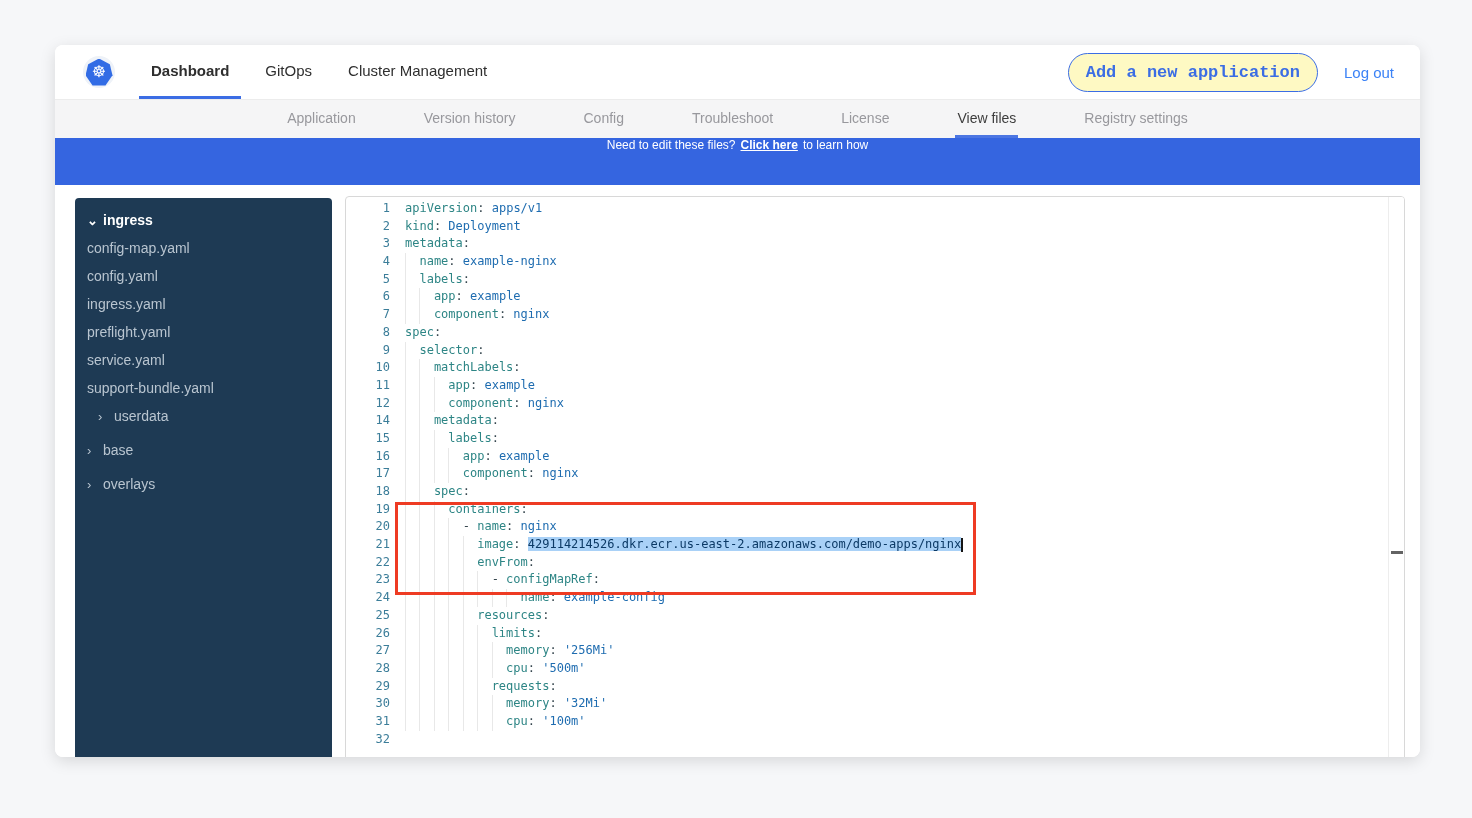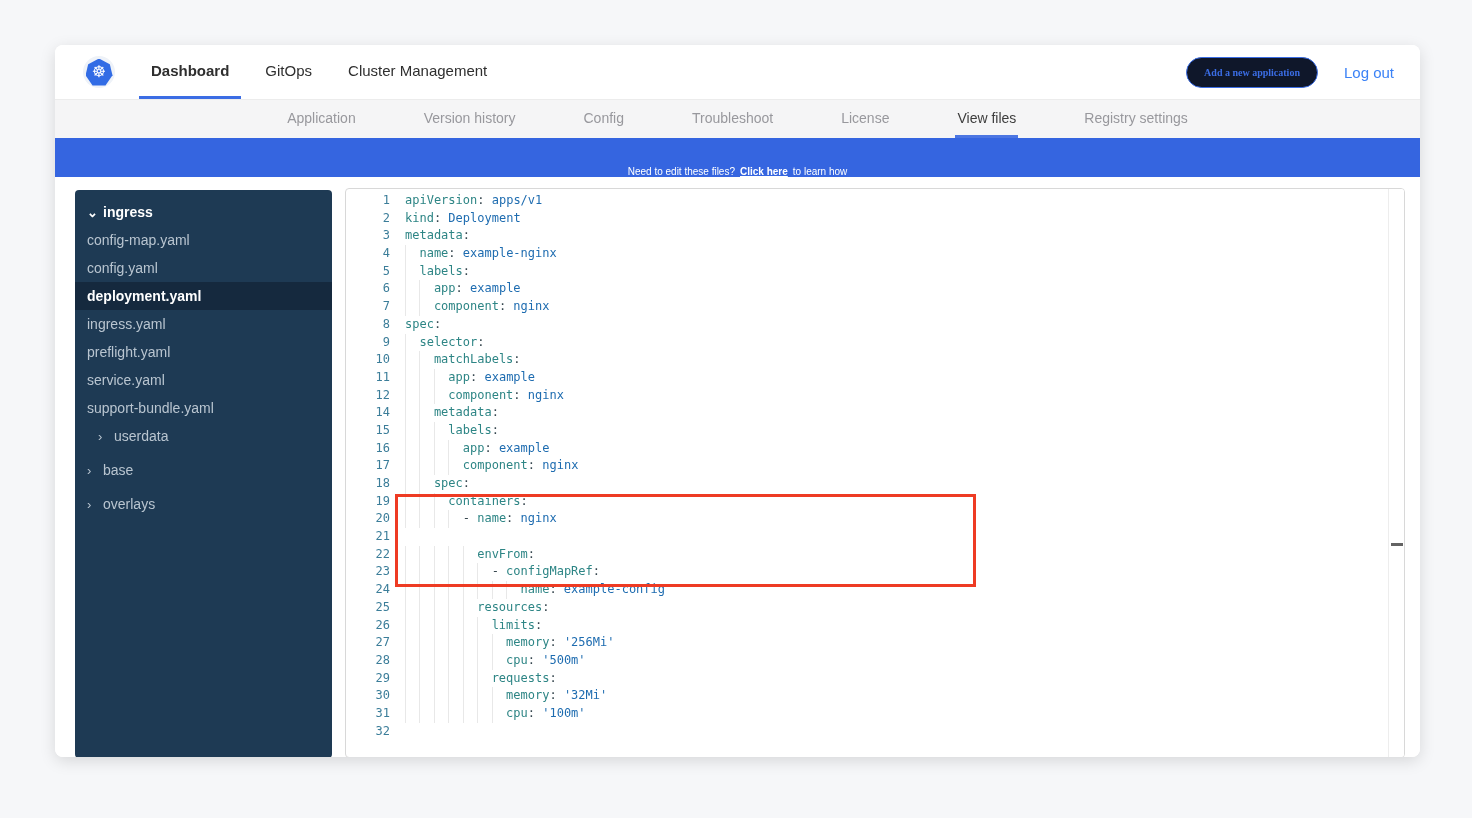--- a/index.html
+++ b/index.html
@@ -20,34 +20,34 @@
   .logo{width:32px;height:32px;border-radius:50%;background:#eef2f8;align-self:center;
         display:flex;align-items:center;justify-content:center;margin-right:24px}
   .logo-hept{width:27px;height:27px;background:#326ce5;display:flex;align-items:center;
         justify-content:center;color:#fff;font-size:16px;line-height:1;
         clip-path:polygon(50% 0%,90% 21%,100% 62%,74% 100%,26% 100%,0% 62%,10% 21%)}
   .nav-items{display:flex;align-items:stretch}
   .nav-item{display:flex;align-items:center;padding:0 12px;margin-right:12px;font-size:15px;
         color:#2f2f2f;cursor:pointer;border-bottom:3px solid transparent}
   .nav-item.active{font-weight:700;border-bottom-color:var(--accent)}
   .nav-right{margin-left:auto;display:flex;align-items:center;gap:26px;padding-right:6px}
-  .add-btn{border:1px solid var(--accent);color:var(--accent);font-weight:700;font-size:10px;
-        padding:9px 17px;border-radius:20px;background:#0f172a;cursor:pointer;
-        font-family:Liberation Serif, serif}
+  .add-btn{border:1px solid var(--accent);color:var(--accent);font-weight:700;font-size:17px;
+        padding:9px 17px;border-radius:20px;background:#fef9c3;cursor:pointer;
+        font-family:Liberation Mono, monospace}
   .logout{font-size:15px;color:#3b82f6;cursor:pointer}
 
   
   .subnav{height:38px;background:#f5f5f6;display:flex;justify-content:center;gap:64px}
   .subtab{display:flex;align-items:center;font-size:14px;color:#98989d;cursor:pointer;
         border-bottom:3px solid transparent;padding:0 2px}
   .subtab.active{color:#3d3d3d;border-bottom-color:#4c76e2}
 
   
-  .banner{height:39px;background:var(--banner);color:#fff;display:flex;align-items:flex-end;
-        justify-content:center;font-size:10px}
+  .banner{height:47px;background:var(--banner);color:#fff;display:flex;align-items:flex-start;
+        justify-content:center;font-size:12px}
   .banner-link{font-weight:700;text-decoration:underline;margin:0 5px;cursor:pointer;color:#fff}
 
   
   .content{position:relative;height:585px;background:#fff}
 
   .filetree{position:absolute;left:20px;top:13px;width:257px;height:568px;
         background:var(--sidebar_bg);border-radius:4px;padding-top:8px;overflow:hidden}
   .tree-row{height:28px;display:flex;align-items:center;font-size:14px;color:#b9c5d0;cursor:pointer}
   .tree-row.lvl0{padding-left:12px}
   .tree-row.file{padding-left:12px}
@@ -117,23 +117,20 @@
         <div class="tree-row lvl0 folder-open">
           <span class="chev">⌄</span>
           <span>ingress</span>
         </div>
         <div class="tree-row file">
           <span>config-map.yaml</span>
         </div>
         <div class="tree-row file">
           <span>config.yaml</span>
         </div>
-        <div class="tree-row file selected">
-          <span>deployment.yaml</span>
-        </div>
         <div class="tree-row file">
           <span>ingress.yaml</span>
         </div>
         <div class="tree-row file">
           <span>preflight.yaml</span>
         </div>
         <div class="tree-row file">
           <span>service.yaml</span>
         </div>
         <div class="tree-row file">
@@ -167,21 +164,21 @@
           <div class="cl"><span class="ln">10</span><span class="ct"><span class="ig">  </span><span class="ig">  </span><span class="t-k">matchLabels</span><span class="t-p">:</span></span></div>
           <div class="cl"><span class="ln">11</span><span class="ct"><span class="ig">  </span><span class="ig">  </span><span class="ig">  </span><span class="t-k">app</span><span class="t-p">: </span><span class="t-v">example</span></span></div>
           <div class="cl"><span class="ln">12</span><span class="ct"><span class="ig">  </span><span class="ig">  </span><span class="ig">  </span><span class="t-k">component</span><span class="t-p">: </span><span class="t-v">nginx</span></span></div>
           <div class="cl"><span class="ln">14</span><span class="ct"><span class="ig">  </span><span class="ig">  </span><span class="t-k">metadata</span><span class="t-p">:</span></span></div>
           <div class="cl"><span class="ln">15</span><span class="ct"><span class="ig">  </span><span class="ig">  </span><span class="ig">  </span><span class="t-k">labels</span><span class="t-p">:</span></span></div>
           <div class="cl"><span class="ln">16</span><span class="ct"><span class="ig">  </span><span class="ig">  </span><span class="ig">  </span><span class="ig">  </span><span class="t-k">app</span><span class="t-p">: </span><span class="t-v">example</span></span></div>
           <div class="cl"><span class="ln">17</span><span class="ct"><span class="ig">  </span><span class="ig">  </span><span class="ig">  </span><span class="ig">  </span><span class="t-k">component</span><span class="t-p">: </span><span class="t-v">nginx</span></span></div>
           <div class="cl"><span class="ln">18</span><span class="ct"><span class="ig">  </span><span class="ig">  </span><span class="t-k">spec</span><span class="t-p">:</span></span></div>
           <div class="cl"><span class="ln">19</span><span class="ct"><span class="ig">  </span><span class="ig">  </span><span class="ig">  </span><span class="t-k">containers</span><span class="t-p">:</span></span></div>
           <div class="cl"><span class="ln">20</span><span class="ct"><span class="ig">  </span><span class="ig">  </span><span class="ig">  </span><span class="ig">  </span><span class="t-d">- </span><span class="t-k">name</span><span class="t-p">: </span><span class="t-v">nginx</span></span></div>
-          <div class="cl"><span class="ln">21</span></div>
+          <div class="cl"><span class="ln">21</span><span class="ct"><span class="ig">  </span><span class="ig">  </span><span class="ig">  </span><span class="ig">  </span><span class="ig">  </span><span class="t-k">image</span><span class="t-p">: </span><span class="t-s">429114214526.dkr.ecr.us-east-2.amazonaws.com/demo-apps/nginx</span><span class="cursor"></span></span></div>
           <div class="cl"><span class="ln">22</span><span class="ct"><span class="ig">  </span><span class="ig">  </span><span class="ig">  </span><span class="ig">  </span><span class="ig">  </span><span class="t-k">envFrom</span><span class="t-p">:</span></span></div>
           <div class="cl"><span class="ln">23</span><span class="ct"><span class="ig">  </span><span class="ig">  </span><span class="ig">  </span><span class="ig">  </span><span class="ig">  </span><span class="ig">  </span><span class="t-d">- </span><span class="t-k">configMapRef</span><span class="t-p">:</span></span></div>
           <div class="cl"><span class="ln">24</span><span class="ct"><span class="ig">  </span><span class="ig">  </span><span class="ig">  </span><span class="ig">  </span><span class="ig">  </span><span class="ig">  </span><span class="ig">  </span><span class="ig">  </span><span class="t-k">name</span><span class="t-p">: </span><span class="t-v">example-config</span></span></div>
           <div class="cl"><span class="ln">25</span><span class="ct"><span class="ig">  </span><span class="ig">  </span><span class="ig">  </span><span class="ig">  </span><span class="ig">  </span><span class="t-k">resources</span><span class="t-p">:</span></span></div>
           <div class="cl"><span class="ln">26</span><span class="ct"><span class="ig">  </span><span class="ig">  </span><span class="ig">  </span><span class="ig">  </span><span class="ig">  </span><span class="ig">  </span><span class="t-k">limits</span><span class="t-p">:</span></span></div>
           <div class="cl"><span class="ln">27</span><span class="ct"><span class="ig">  </span><span class="ig">  </span><span class="ig">  </span><span class="ig">  </span><span class="ig">  </span><span class="ig">  </span><span class="ig">  </span><span class="t-k">memory</span><span class="t-p">: </span><span class="t-v">'256Mi'</span></span></div>
           <div class="cl"><span class="ln">28</span><span class="ct"><span class="ig">  </span><span class="ig">  </span><span class="ig">  </span><span class="ig">  </span><span class="ig">  </span><span class="ig">  </span><span class="ig">  </span><span class="t-k">cpu</span><span class="t-p">: </span><span class="t-v">'500m'</span></span></div>
           <div class="cl"><span class="ln">29</span><span class="ct"><span class="ig">  </span><span class="ig">  </span><span class="ig">  </span><span class="ig">  </span><span class="ig">  </span><span class="ig">  </span><span class="t-k">requests</span><span class="t-p">:</span></span></div>
           <div class="cl"><span class="ln">30</span><span class="ct"><span class="ig">  </span><span class="ig">  </span><span class="ig">  </span><span class="ig">  </span><span class="ig">  </span><span class="ig">  </span><span class="ig">  </span><span class="t-k">memory</span><span class="t-p">: </span><span class="t-v">'32Mi'</span></span></div>
           <div class="cl"><span class="ln">31</span><span class="ct"><span class="ig">  </span><span class="ig">  </span><span class="ig">  </span><span class="ig">  </span><span class="ig">  </span><span class="ig">  </span><span class="ig">  </span><span class="t-k">cpu</span><span class="t-p">: </span><span class="t-v">'100m'</span></span></div>

